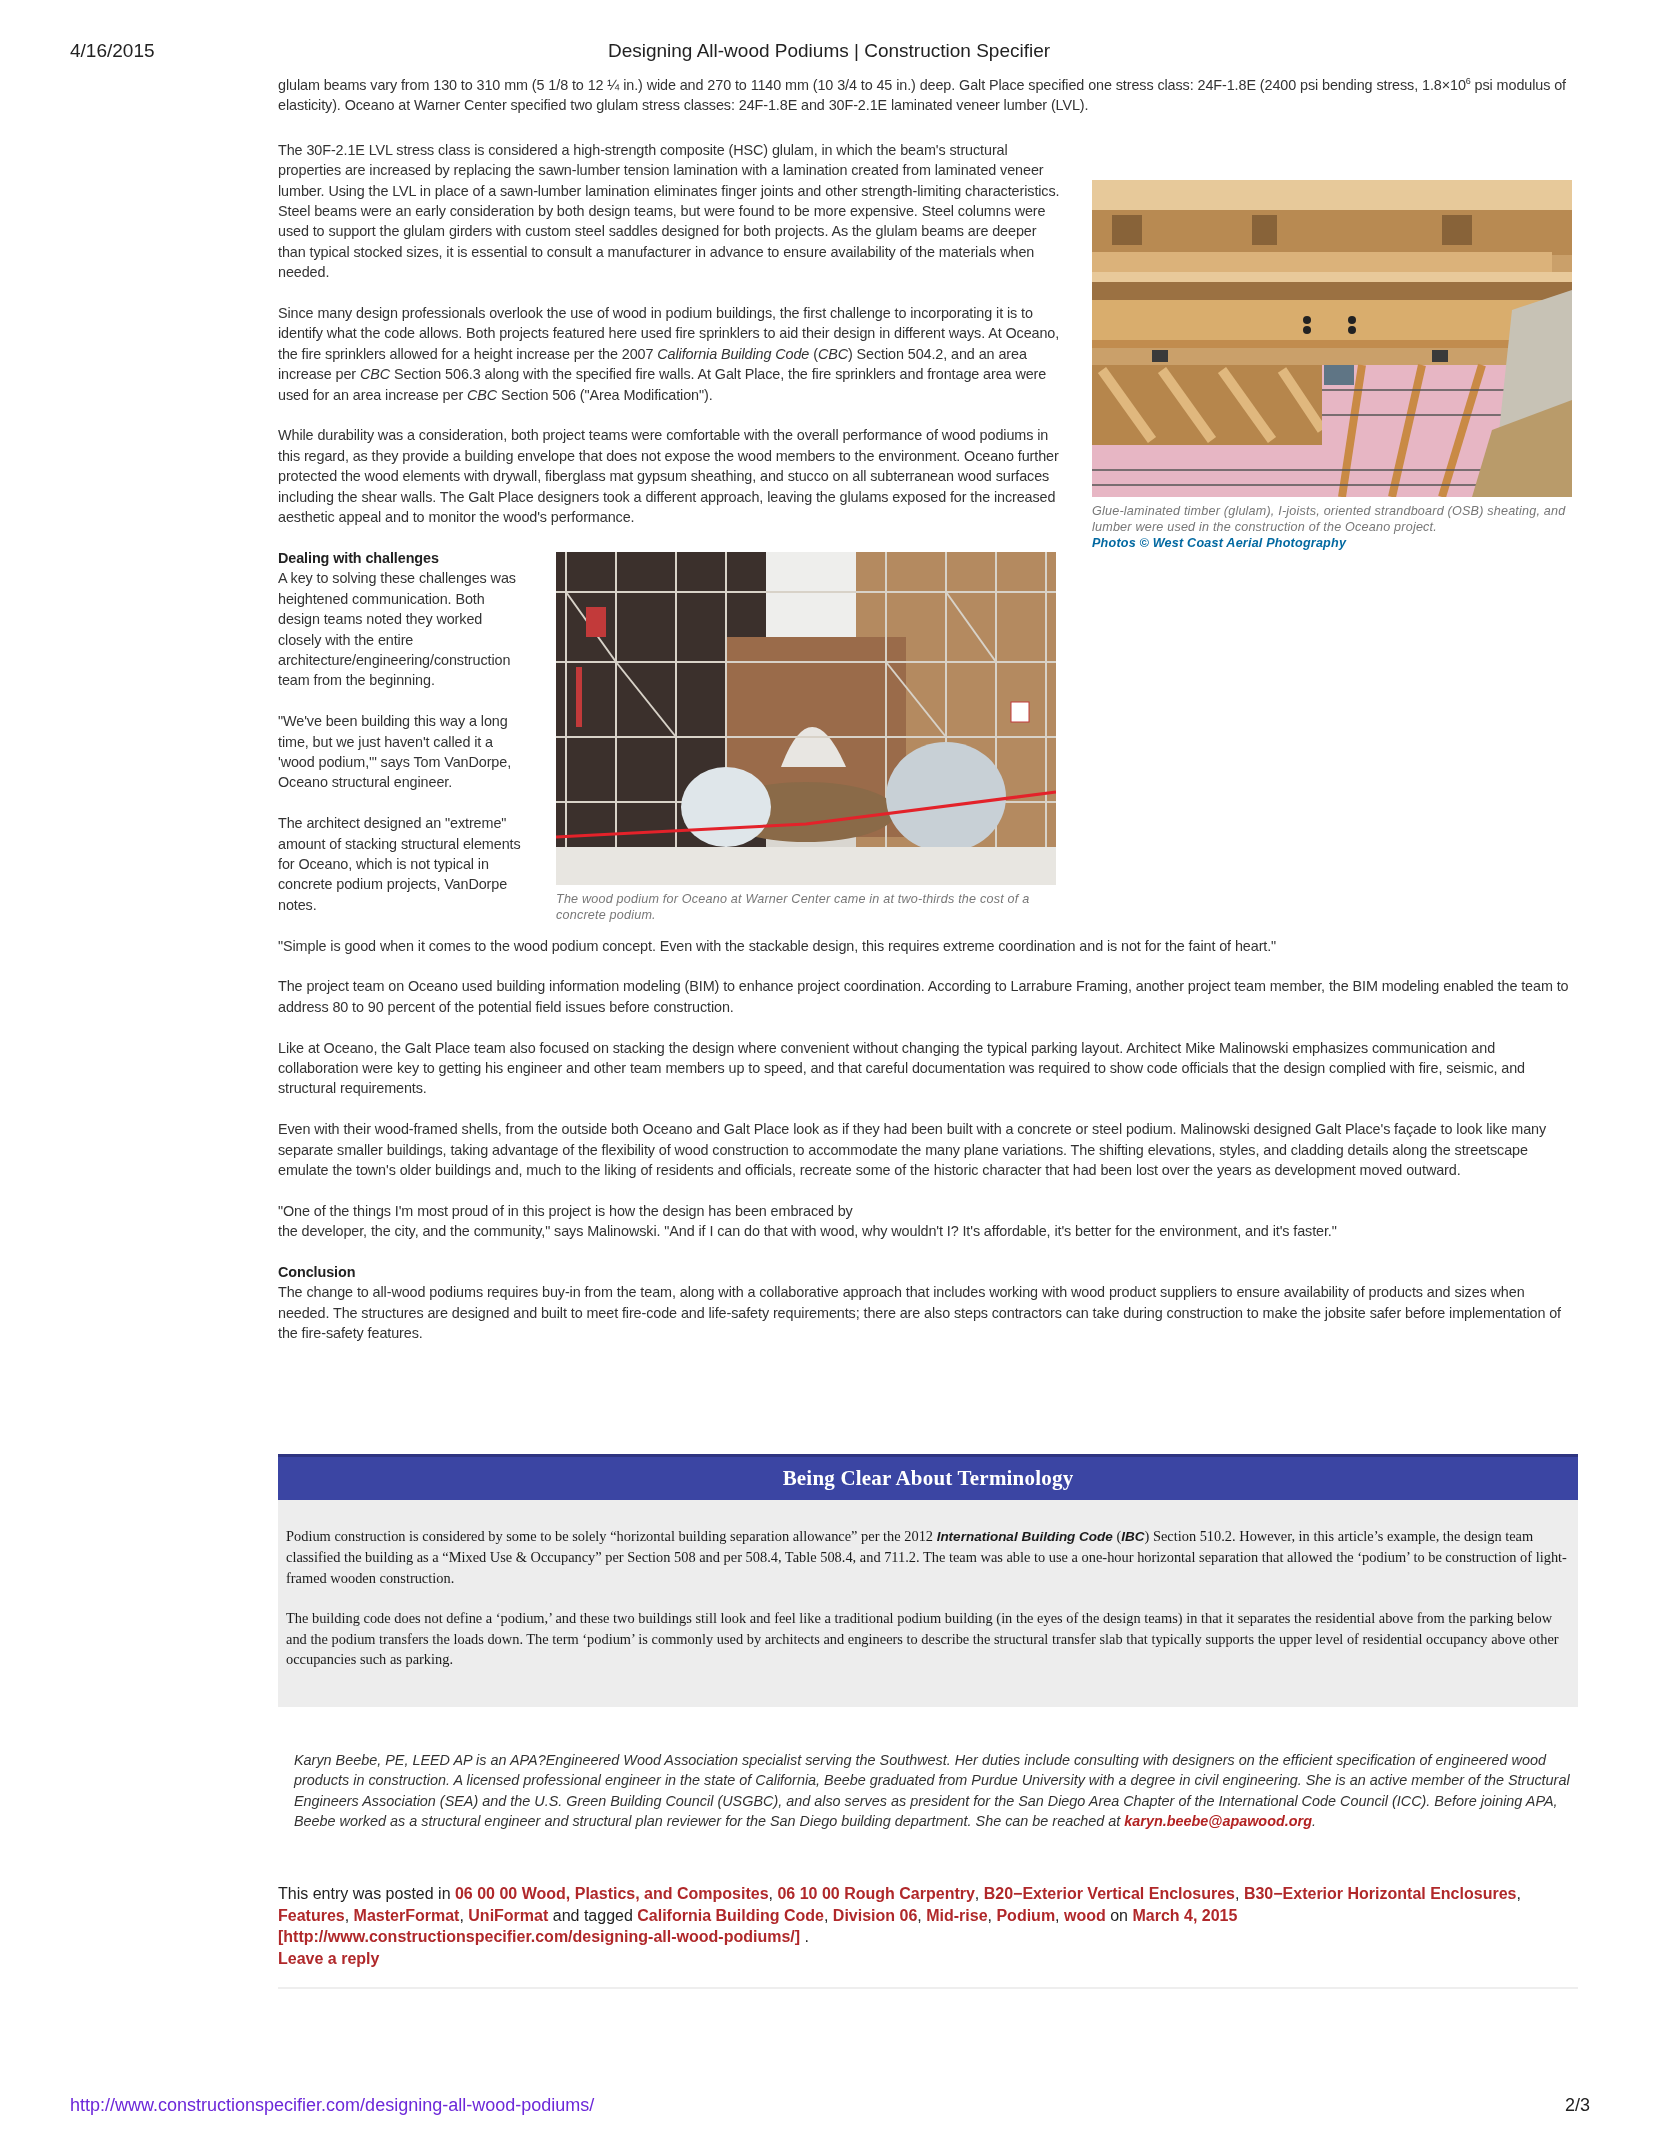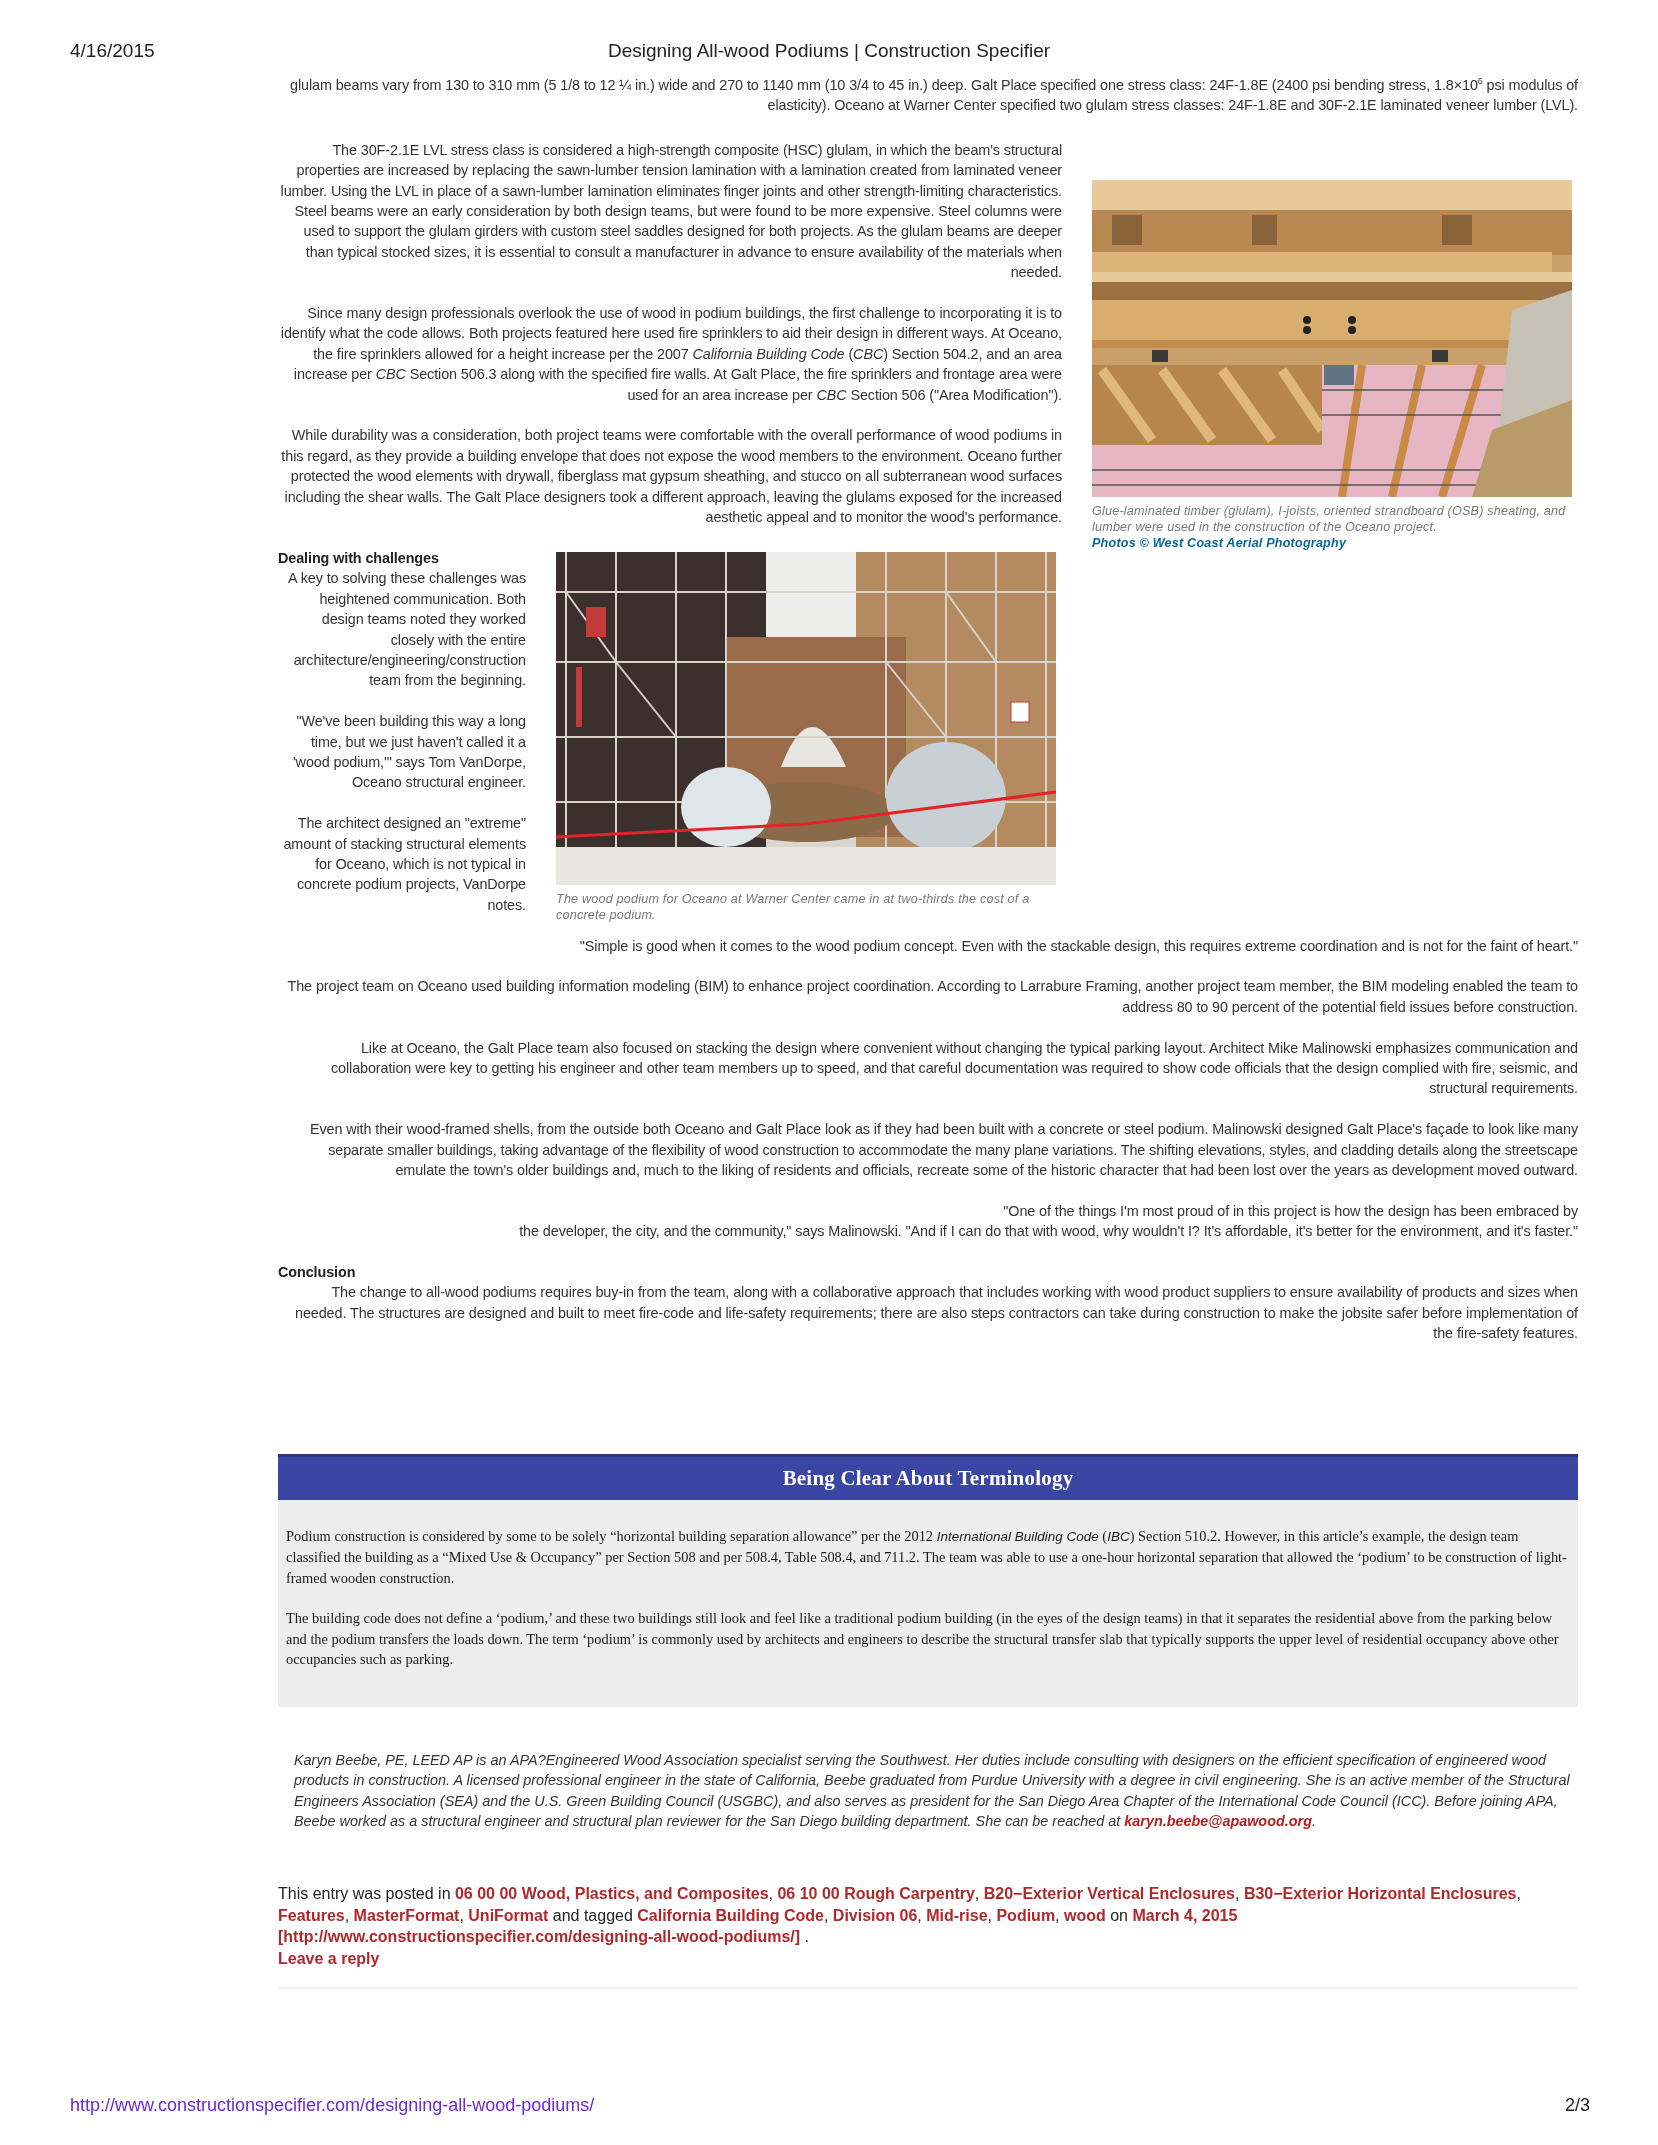--- a/index.html
+++ b/index.html
@@ -5,39 +5,39 @@
   * { box-sizing: border-box; margin: 0; padding: 0; }
   html, body { width: 1658px; height: 2145px; background: #ffffff; overflow: hidden; }
   body { position: relative; font-family: "Liberation Sans", sans-serif; color: #333333; }
 
   .print-header-date { position: absolute; left: 70px; top: 40px; font-size: 19px; color: #222; }
   .print-header-title { position: absolute; left: 0; width: 1658px; top: 40px; text-align: center; font-size: 19px; color: #222; }
   .print-footer-url { position: absolute; left: 70px; top: 2095px; font-size: 18px; color: #6d28d9; }
   .print-footer-page { position: absolute; left: 1565px; top: 2095px; font-size: 18px; color: #222; }
 
   .content { position: absolute; left: 278px; top: 75px; width: 1300px; font-size: 14.4px; line-height: 20.4px; color: #333; letter-spacing: -0.1px; }
-  .content p { margin-bottom: 20.4px; text-align: right; }
+  .content p { margin-bottom: 20.4px; }
   .content i { font-style: italic; }
   sup { font-size: 9px; vertical-align: 6px; line-height: 0; }
 
   .fig { float: right; margin-left: 30px; }
   .fig1 { width: 480px; margin-top: 40px; margin-right: 6px; }
   .fig2 { width: 500px; margin-top: 4px; margin-right: 6px; }
   .photo { width: 100%; position: relative; overflow: hidden; }
   .caption { font-size: 12.6px; line-height: 16px; color: #777; font-style: italic; margin-top: 6px; letter-spacing: 0.2px; }
   .caption .credit { font-weight: bold; color: #0369a1; display: block; }
 
   h4.sub { font-size: 14.4px; font-weight: bold; color: #222; line-height: 20.4px; }
 
   .terminology { position: absolute; left: 278px; top: 1454px; width: 1300px; }
   .term-header { border-top: 3px solid #2e3480; background: #3b45a3; height: 46px; display: flex; align-items: center; justify-content: center; }
   .term-header span { font-family: "Liberation Serif", serif; font-weight: bold; color: #ffffff; font-size: 21px; letter-spacing: 0.2px; }
   .term-body { background: #ededed; padding: 26px 8px 30px 8px; height: 207px; font-family: "Liberation Serif", serif; font-size: 14.4px; line-height: 20.4px; color: #1a1a1a; }
   .term-body p { margin-bottom: 20px; }
-  .term-body i { font-family: "Liberation Sans", sans-serif; font-size: 13.5px; }
+  .term-body i { font-family: "Liberation Sans", sans-serif; font-size: 13.5px; font-weight: bold; }
 
   .bio { position: absolute; left: 294px; top: 1750px; width: 1300px; font-size: 14.4px; line-height: 20.4px; color: #333; font-style: italic; }
   .bio a { color: #b22222; font-weight: bold; text-decoration: none; }
 
   .meta { position: absolute; left: 278px; top: 1883px; width: 1300px; font-size: 16px; line-height: 21.6px; color: #222; }
   .meta a { color: #b0282a; font-weight: bold; text-decoration: none; }
   .meta-rule { position: absolute; left: 278px; top: 1987px; width: 1300px; height: 2px; background: #eeeeee; }
 </style>
 </head>
 <body>

